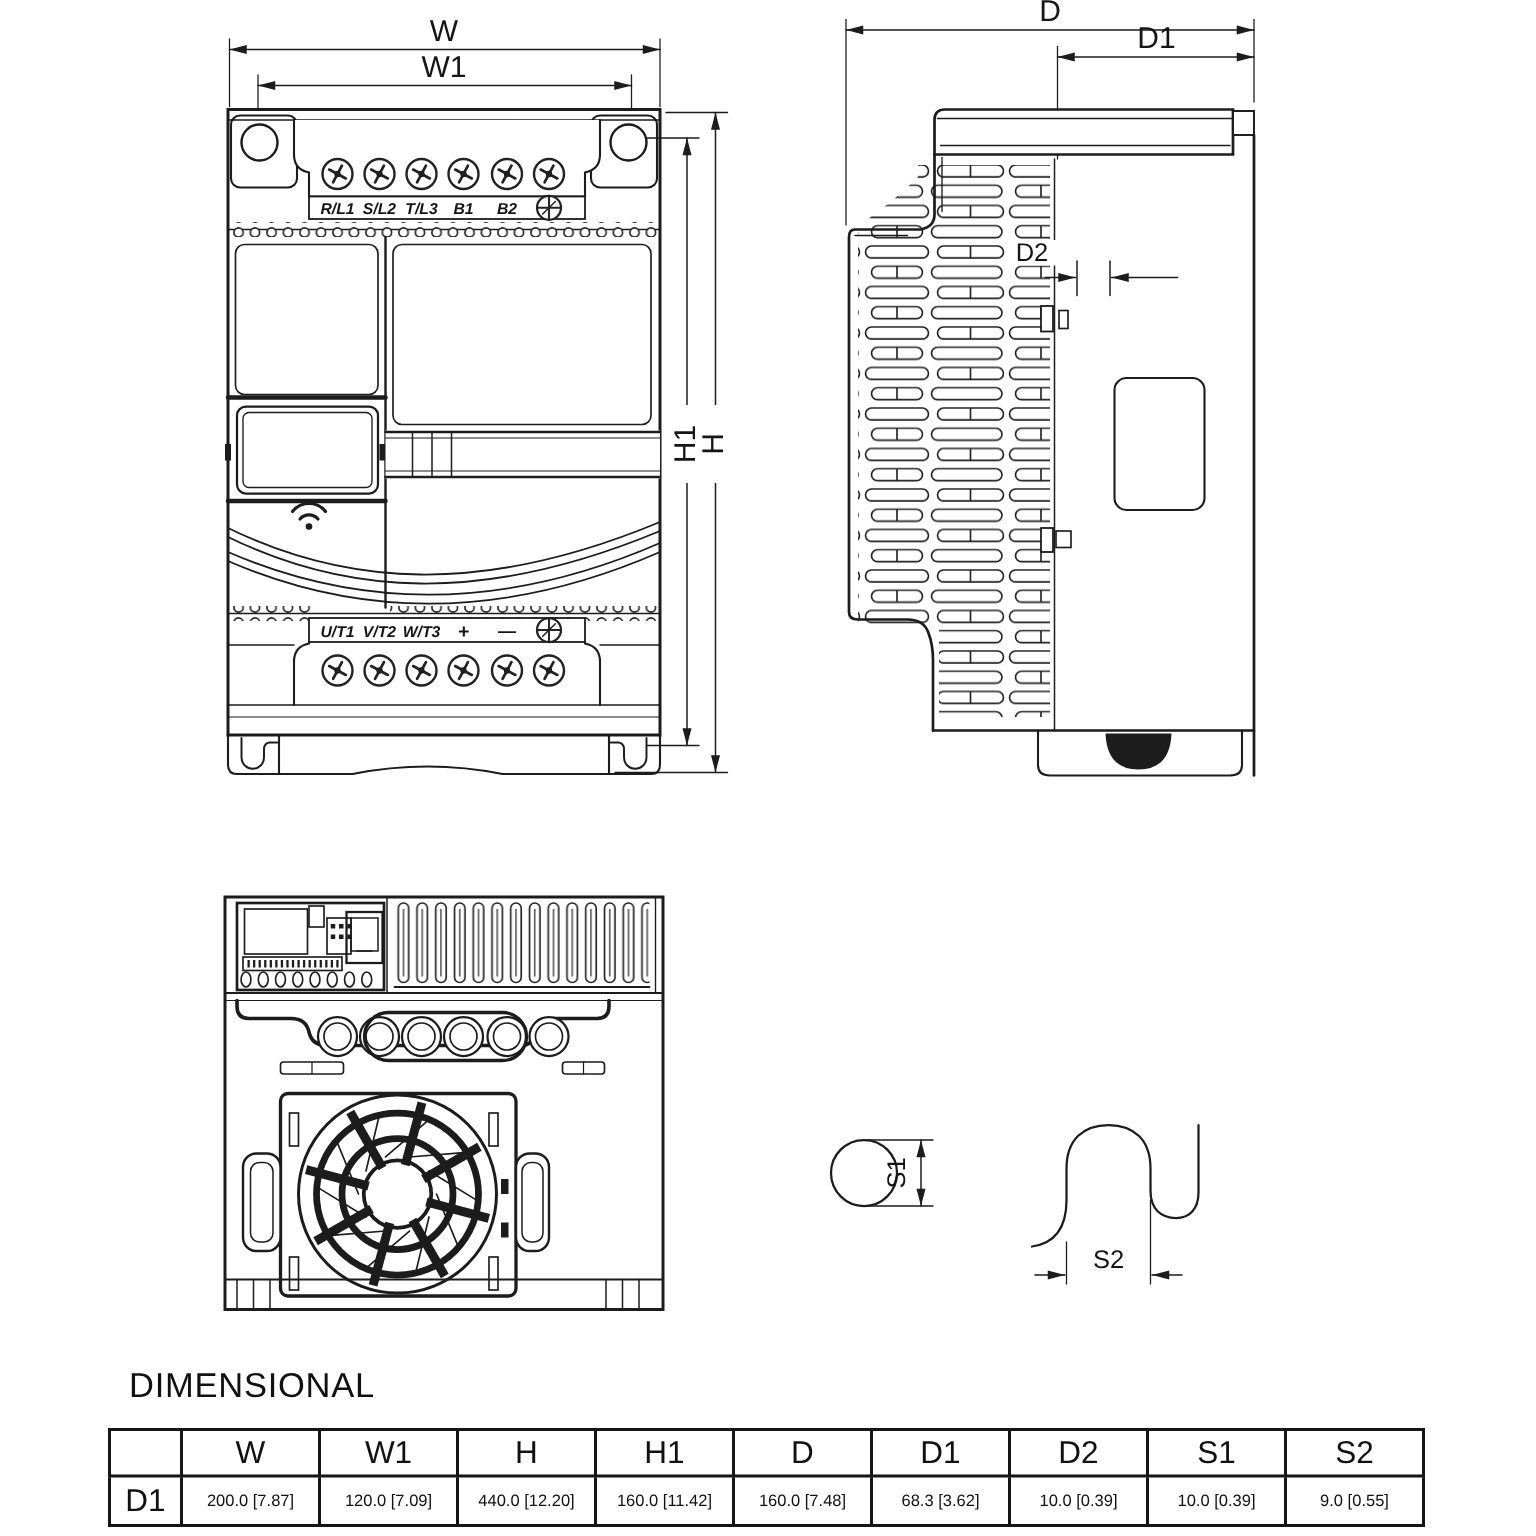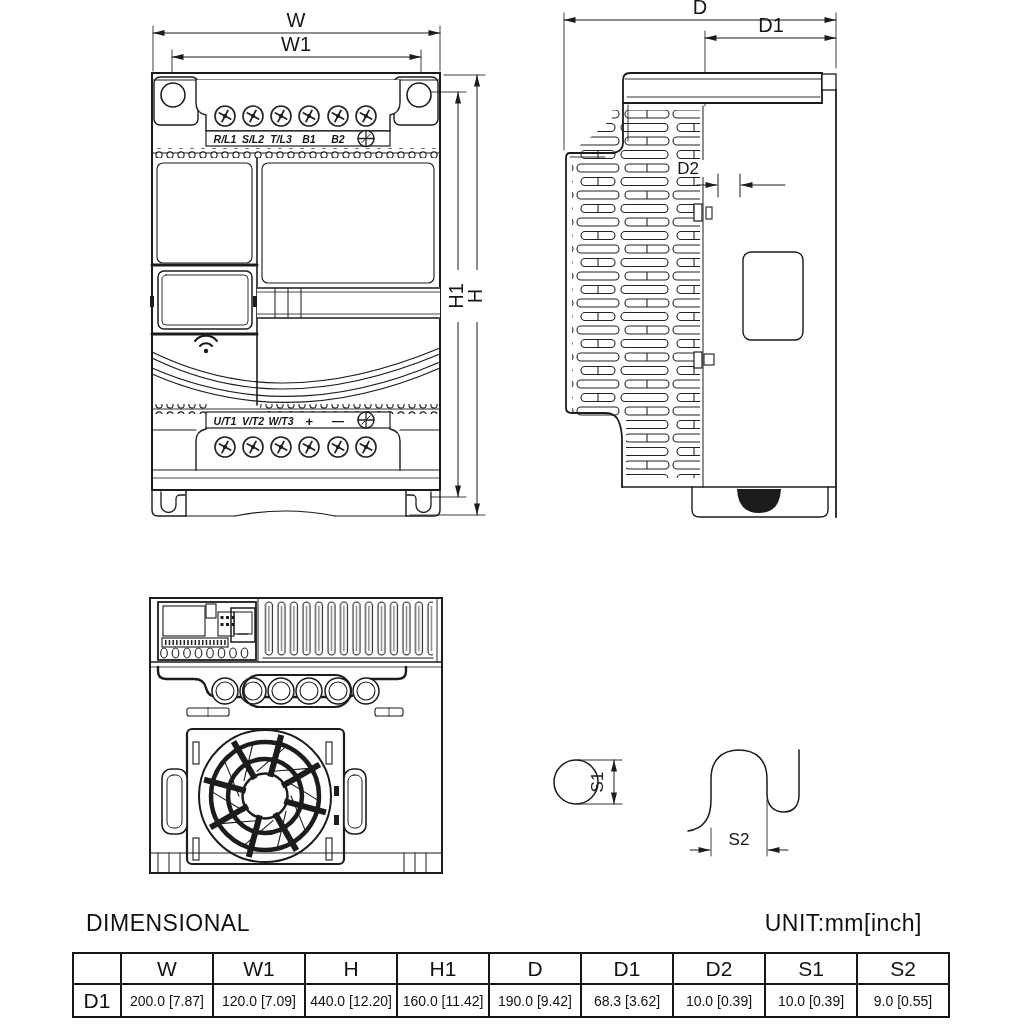--- a/index.html
+++ b/index.html
@@ -3,27 +3,27 @@
 <meta charset="utf-8">
 <style>
   html,body{margin:0;padding:0;background:#ffffff;}
   .stage{position:relative;width:1024px;height:1024px;background:#fff;overflow:hidden;
          font-family:"Liberation Sans",sans-serif;color:#111;}
   svg text{fill:#151515;stroke:none;font-family:"Liberation Sans",sans-serif;}
   .dimlbl{font-size:20px;}
   .detlbl{font-size:17px;}
   .termlbl{font-size:10.5px;font-style:italic;font-weight:bold;}
   .caption-row{position:absolute;left:86px;right:102px;top:910px;display:flex;
-               justify-content:space-between;font-size:23px;letter-spacing:.5px;}
+               justify-content:space-between;font-size:23px;letter-spacing:.5px;flex-direction:column;}
   table.dims{position:absolute;left:72px;top:952px;width:878px;border-collapse:collapse;
              table-layout:fixed;background:#fff;}
   table.dims th,table.dims td{border:2px solid #161616;text-align:center;vertical-align:middle;
              padding:0;overflow:hidden;white-space:nowrap;}
   table.dims th{font-size:21px;font-weight:400;height:29px;}
-  table.dims td{font-size:14px;height:31px;}
+  table.dims td{font-size:11px;height:31px;}
   table.dims td.rowlabel{font-size:21px;}
 </style>
 </head>
 <body>
 
 <div class="stage">
 
 <svg width="1024" height="910" viewBox="0 0 1024 910">
   <defs>
     <marker id="ae" markerWidth="13" markerHeight="9" refX="12" refY="4" orient="auto" markerUnits="userSpaceOnUse">
@@ -379,21 +379,20 @@
     <line x1="767" y1="800" x2="767" y2="856" stroke-width="0.85"></line>
     <line x1="690" y1="850" x2="710" y2="850" stroke-width="1" marker-end="url(#ae)"></line>
     <line x1="788" y1="850" x2="768" y2="850" stroke-width="1" marker-end="url(#ae)"></line>
     <text class="detlbl" x="739" y="845" text-anchor="middle">S2</text>
   </g>
 </svg>
 
   
   <div class="caption-row">
     <span>DIMENSIONAL</span>
-    <span>UNIT:mm[inch]</span>
   </div>
 
   <table class="dims">
     <colgroup>
         <col style="width:48px">
         <col span="9">
       </colgroup>
     <tbody>
       <tr>
         <th></th>
@@ -406,21 +405,21 @@
         <th>D2</th>
         <th>S1</th>
         <th>S2</th>
       </tr>
       <tr>
         <td class="rowlabel">D1</td>
         <td>200.0 [7.87]</td>
         <td>120.0 [7.09]</td>
         <td>440.0 [12.20]</td>
         <td>160.0 [11.42]</td>
-        <td>190.0 [9.42]</td>
+        <td>160.0 [7.48]</td>
         <td>68.3 [3.62]</td>
         <td>10.0 [0.39]</td>
         <td>10.0 [0.39]</td>
         <td>9.0 [0.55]</td>
       </tr>
     </tbody>
   </table>
 </div>
 
 </body></html>

